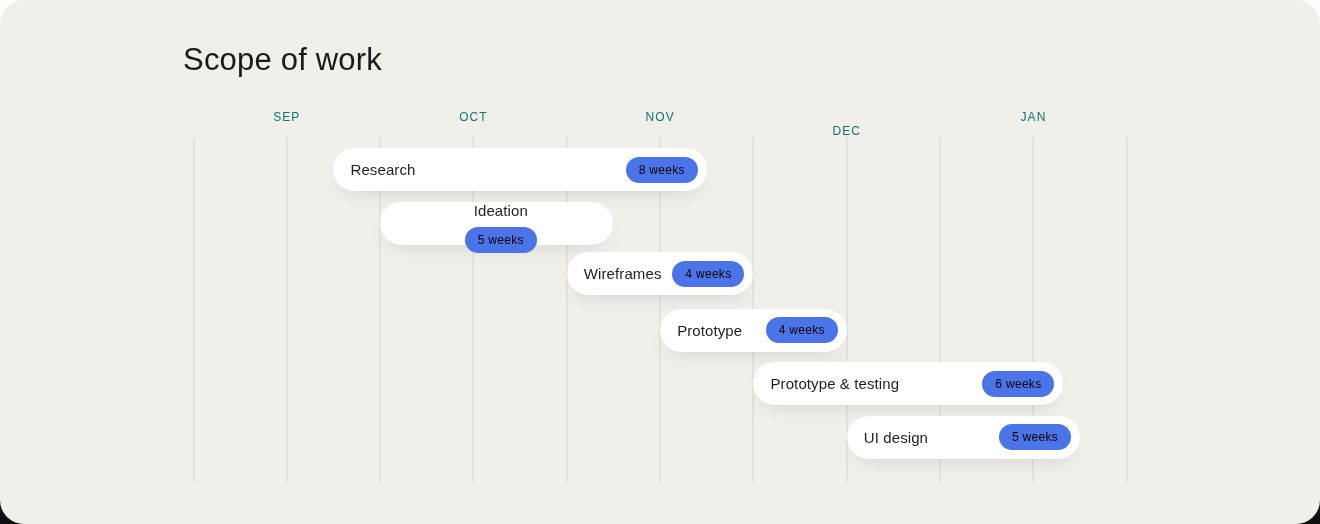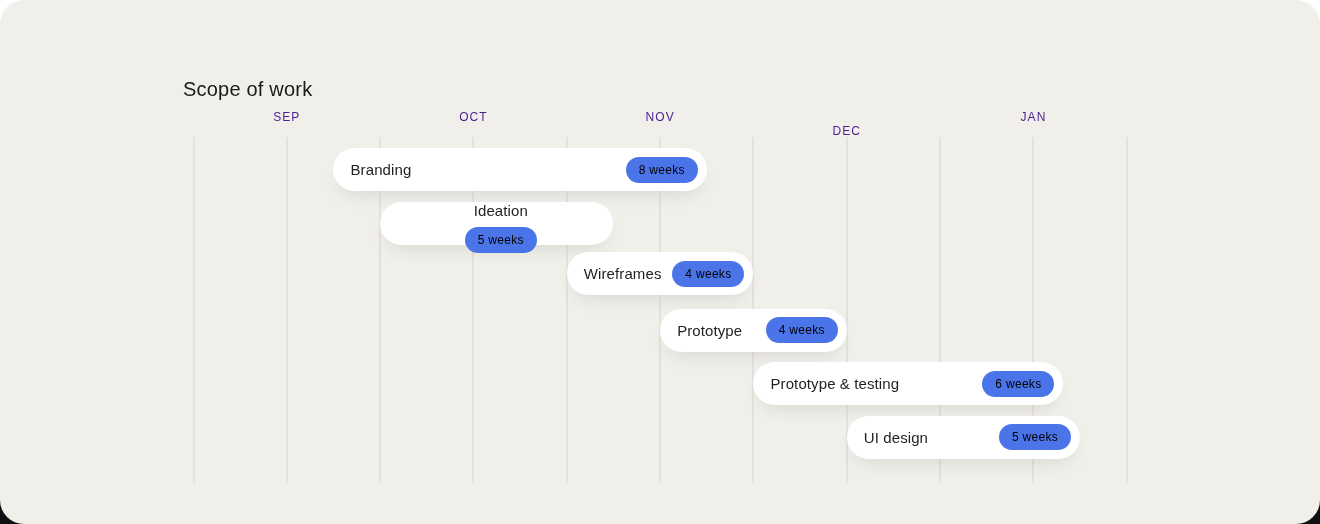--- a/index.html
+++ b/index.html
@@ -14,34 +14,33 @@
     position: absolute;
     inset: 0;
     background: #f0efea;
     border-radius: 24px;
     overflow: hidden;
   }
   .title {
     position: absolute;
     left: 183px;
     top: 42px;
-    font-size: 20px;
+    font-size: 31px;
     font-weight: 500;
     letter-spacing: 0.2px;
     color: #1b1a18;
-    margin-top: 36px;
   }
   .month-label {
     position: absolute;
     top: 110px;
     transform: translateX(-50%);
     font-size: 12px;
     font-weight: 400;
     letter-spacing: 0.09em;
-    color: #4c1d95;
+    color: #0f766e;
     white-space: nowrap;
   }
   .gridline {
     position: absolute;
     top: 137px;
     width: 2px;
     height: 346px;
     background: #e3e1db;
     border-radius: 1px;
   }
@@ -96,21 +95,21 @@
     </div>
   <div id="months">
       <div class="month-label" style="left: 286.83px;">SEP</div>
       <div class="month-label" style="left: 473.49px;">OCT</div>
       <div class="month-label" style="left: 660.15px;">NOV</div>
       <div class="month-label" style="left: 846.81px; margin-top: 14px;">DEC</div>
       <div class="month-label" style="left: 1033.47px;">JAN</div>
     </div>
   <div id="rows">
       <div class="task-bar" style="top: 148px; left: 333.495px; width: 373.32px;">
-        <span class="task-name">Branding</span>
+        <span class="task-name">Research</span>
         <span class="task-badge">8 weeks</span>
       </div>
       <div class="task-bar" style="top: 201.5px; left: 380.16px; width: 233.325px; flex-direction: column;">
         <span class="task-name">Ideation</span>
         <span class="task-badge">5 weeks</span>
       </div>
       <div class="task-bar" style="top: 252px; left: 566.82px; width: 186.66px;">
         <span class="task-name">Wireframes</span>
         <span class="task-badge">4 weeks</span>
       </div>

